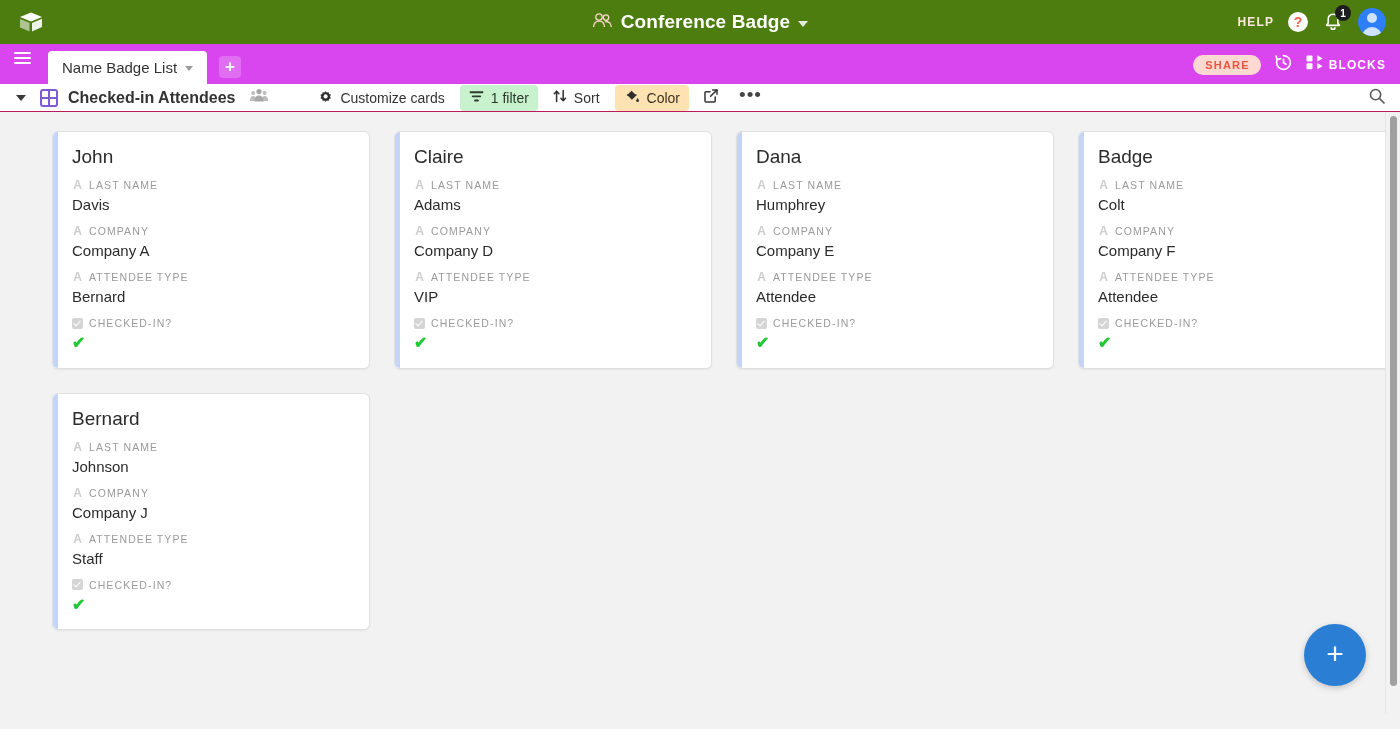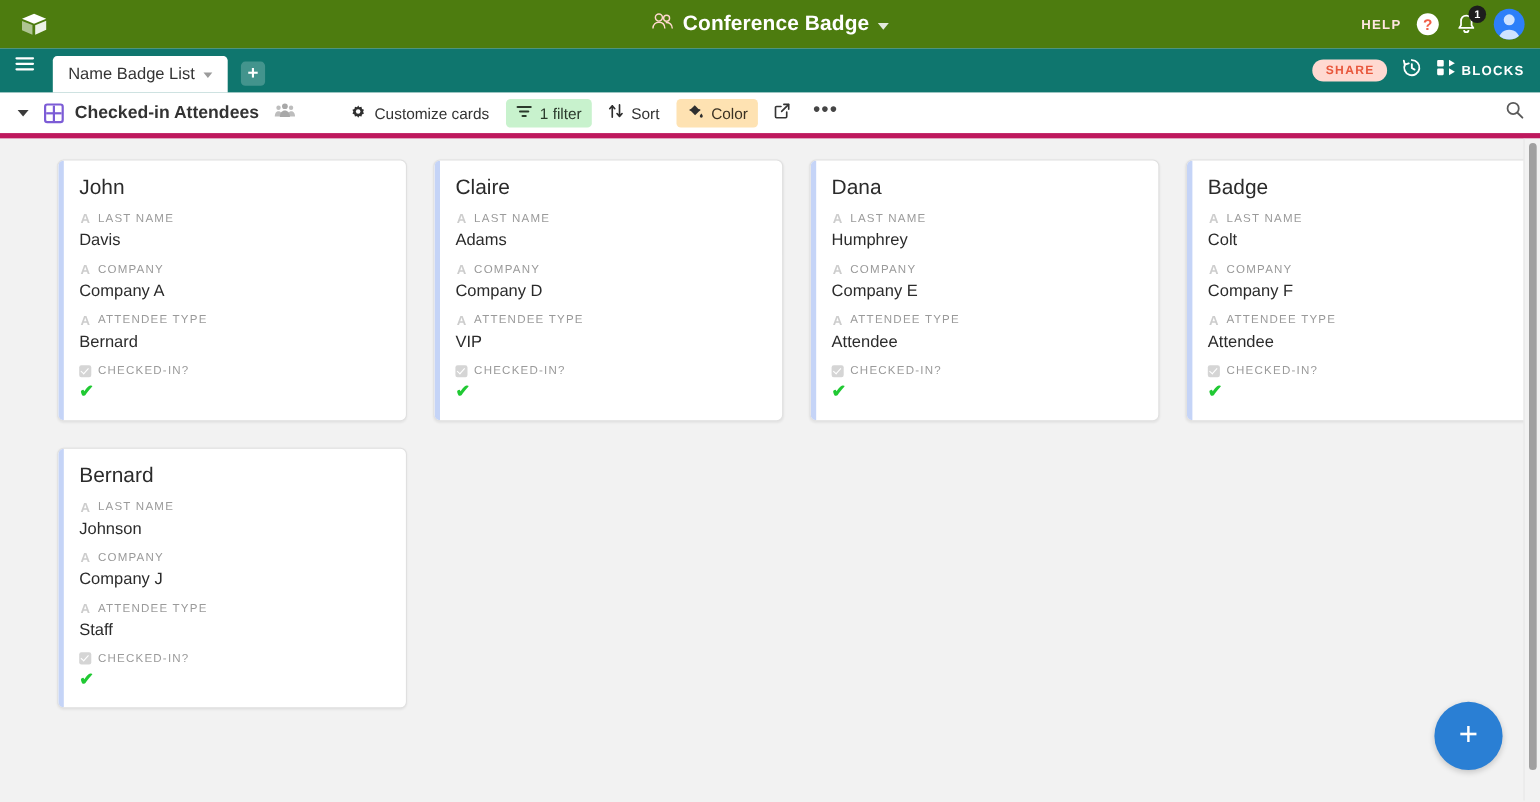--- a/index.html
+++ b/index.html
@@ -105,21 +105,21 @@
     bottom: -5px; left: 4px;
     width: 20px; height: 14px;
     border-radius: 10px 10px 0 0;
     background: #cfe3ff;
   }
 
   
   .tabbar {
     position: relative;
     height: 40px;
-    background: #0f766e;
+    background: #d946ef;
     display: flex;
     align-items: flex-end;
     padding: 0 14px;
   }
   .hamburger {
     width: 24px; height: 40px;
     display: flex; flex-direction: column; justify-content: center;
     gap: 3px;
     padding-bottom: 12px;
     margin-right: 10px;
@@ -189,23 +189,23 @@
   }
   .blocks-label {
     color: #ffffff;
     font-size: 12px;
     font-weight: bold;
     letter-spacing: 1.1px;
   }
 
   
   .viewbar {
-    height: 42px;
+    height: 28px;
     background: #ffffff;
-    border-bottom: 5px solid #be185d;
+    border-bottom: 1px solid #be185d;
     display: flex;
     align-items: center;
     padding: 0 14px 0 16px;
     gap: 0;
   }
   .view-caret {
     width: 0; height: 0;
     border-left: 5px solid transparent;
     border-right: 5px solid transparent;
     border-top: 6px solid #3b3b3b;

